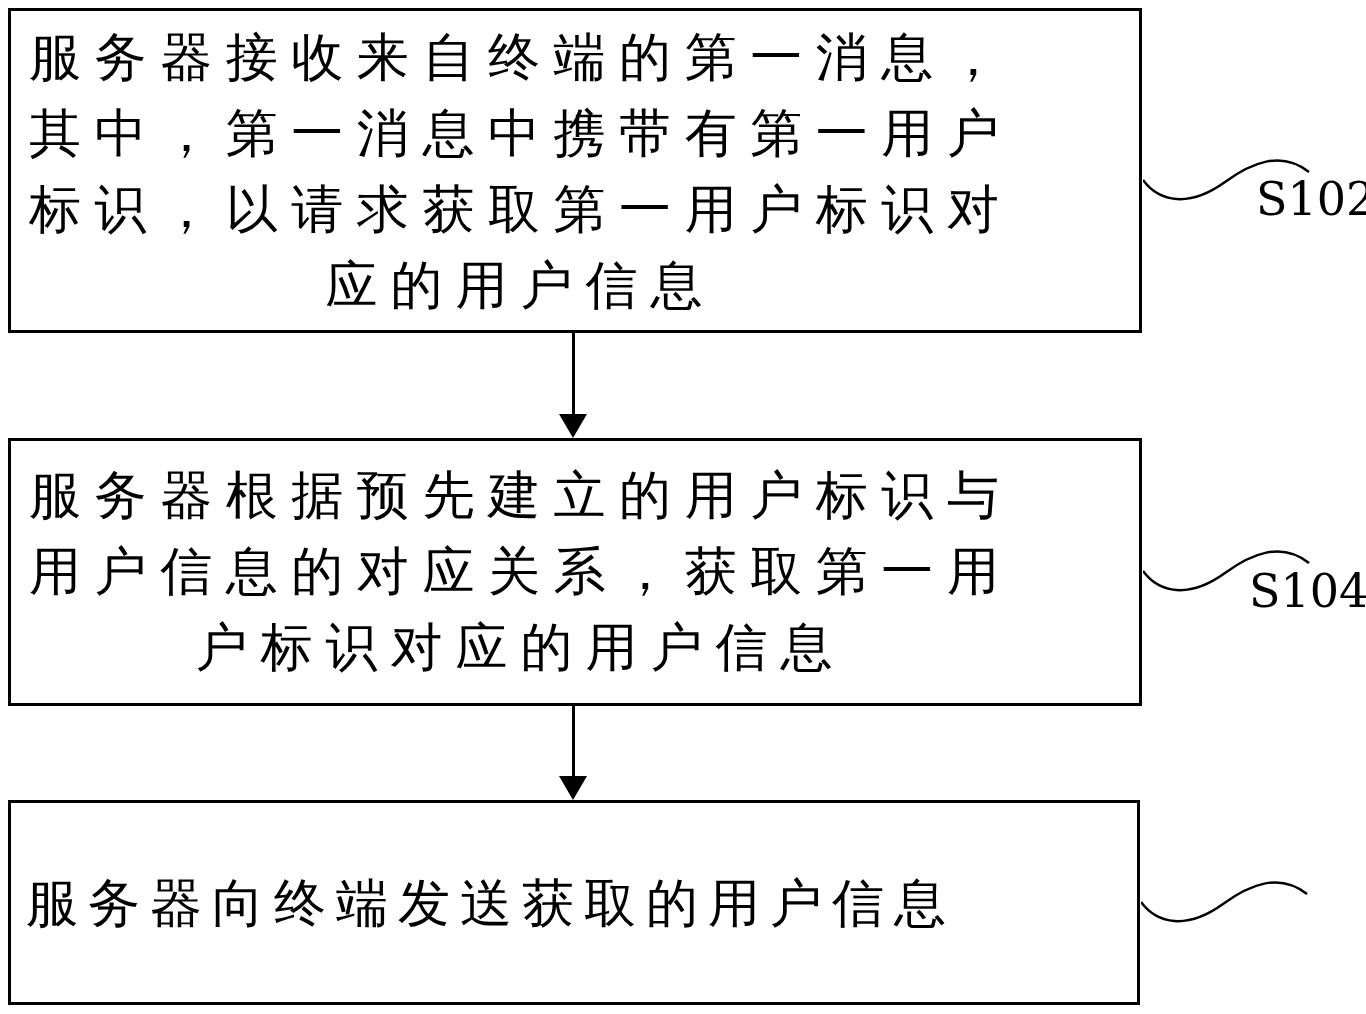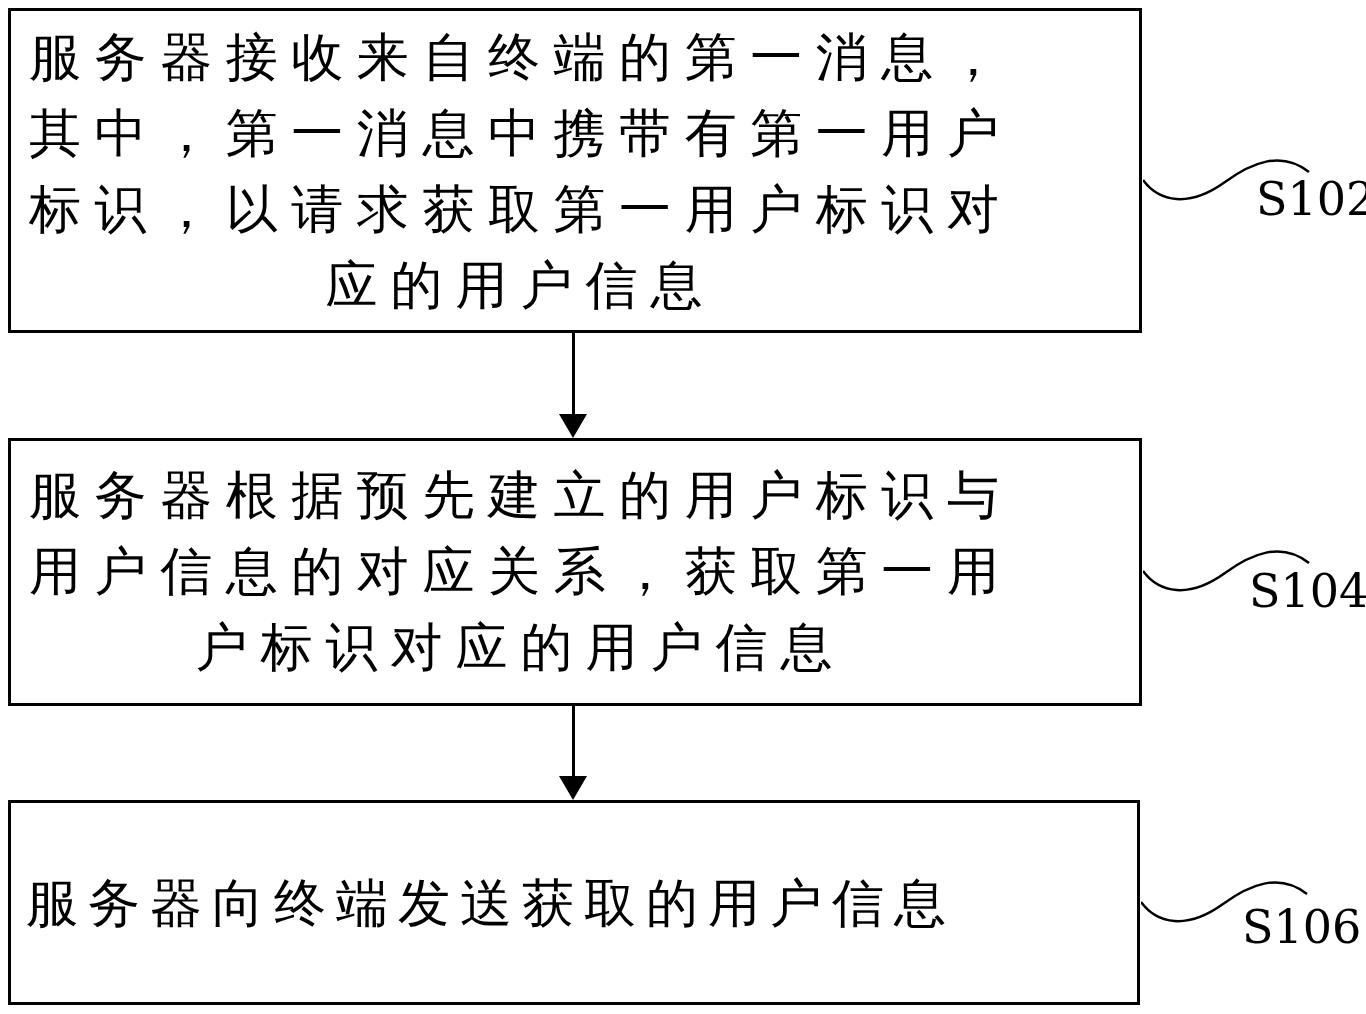--- a/index.html
+++ b/index.html
@@ -251,15 +251,14 @@
         <span>用</span>
         <span>户</span>
         <span>信</span>
         <span>息</span>
       </div>
   </div>
 
   <svg class="squiggle" id="squiggle3" viewBox="0 0 168 60">
     <path d="M0,30 C16,52 46,58 82,32 C108,13 138,0 166,22" fill="none" stroke="#000000" stroke-width="2.5"></path>
   </svg>
-  <div class="step-label" id="label3">S106</div>
 
 </div>
 
 </body></html>

